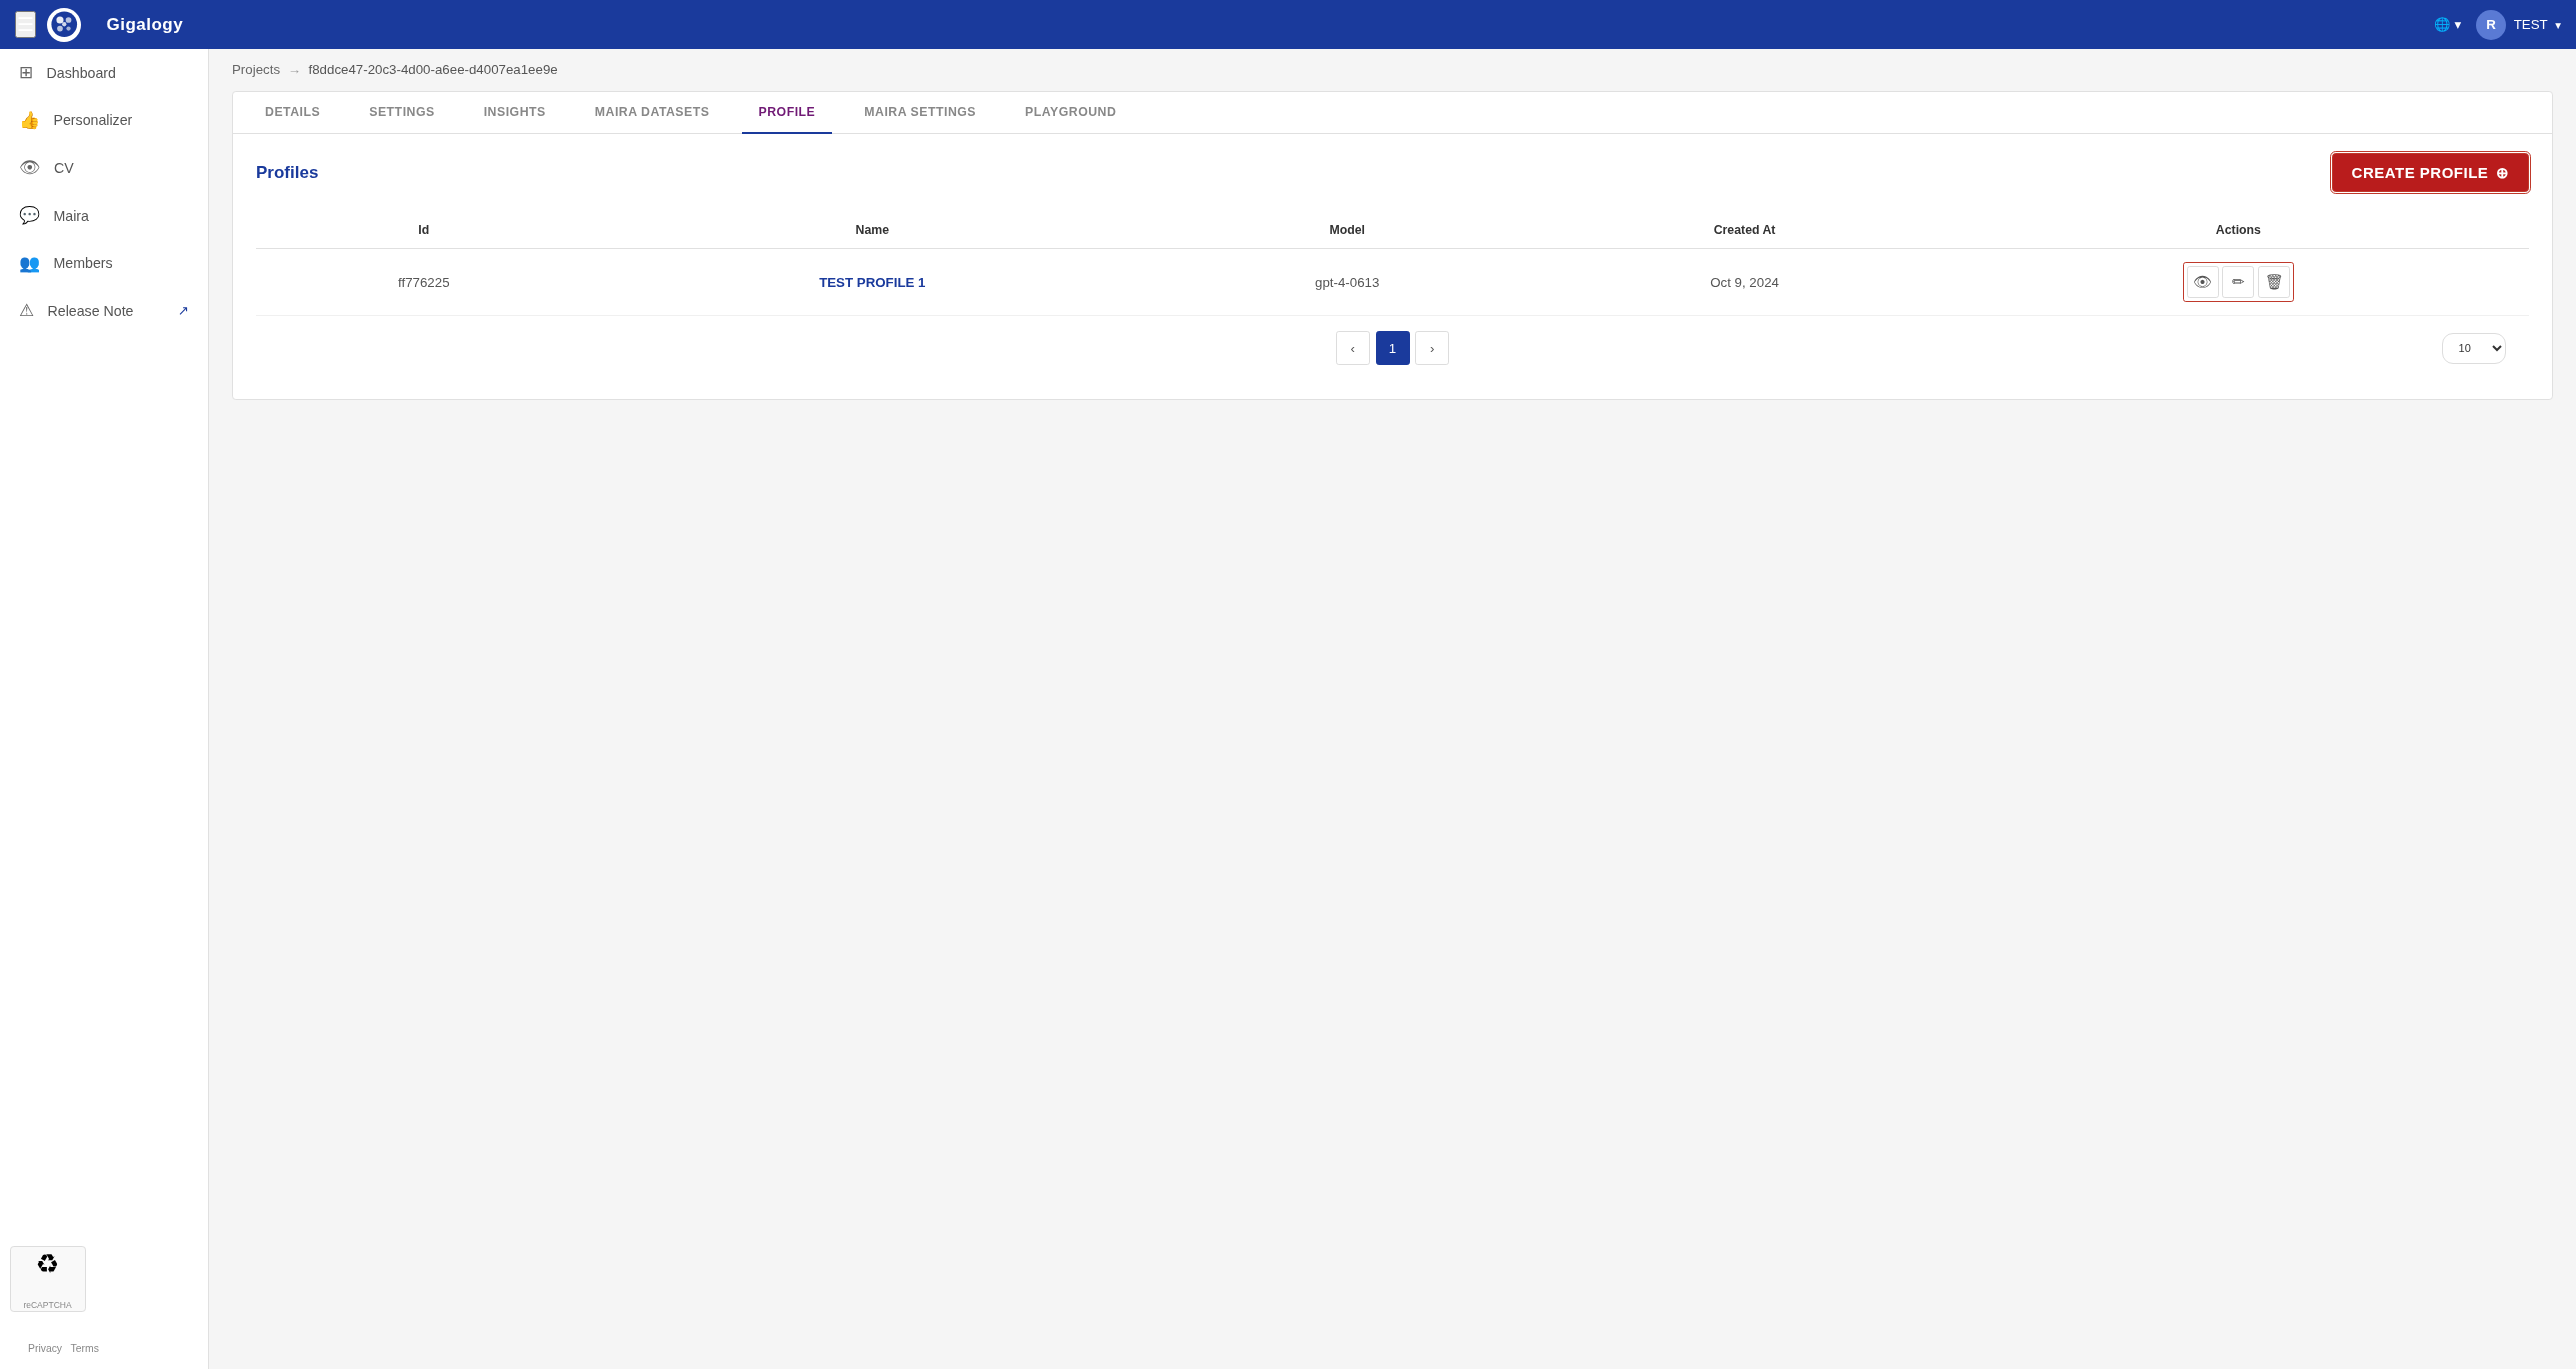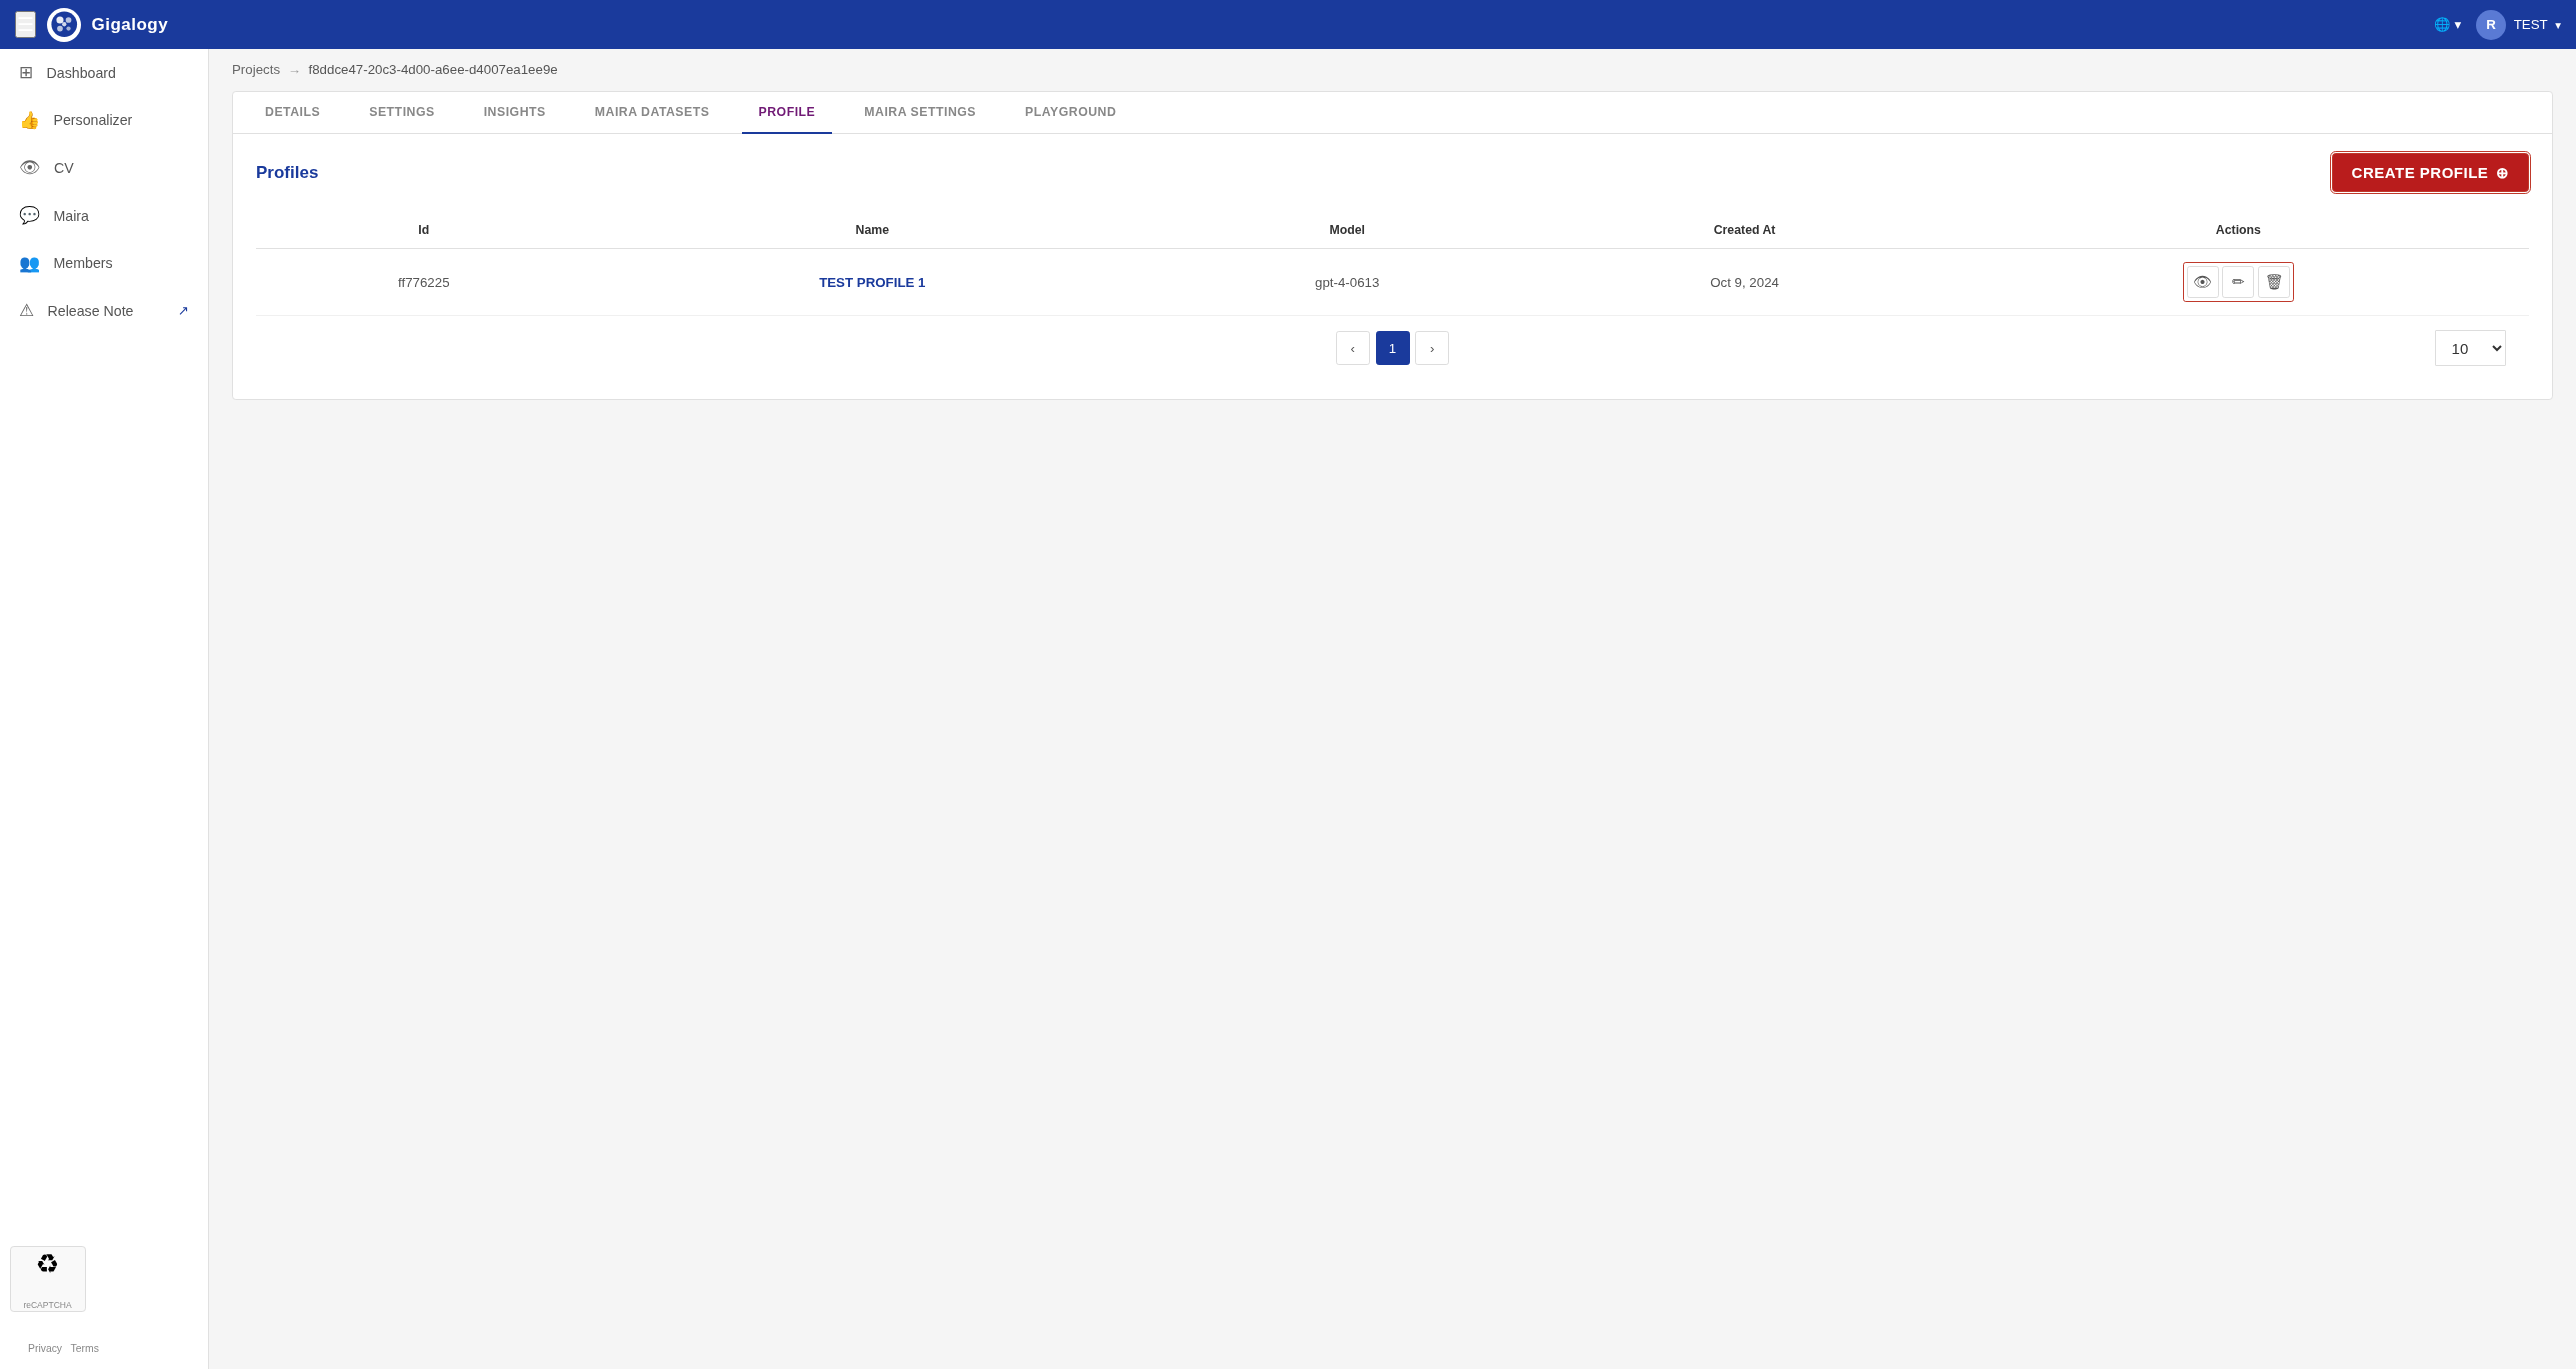--- a/index.html
+++ b/index.html
@@ -10,21 +10,21 @@
       background: #1a3a9c;
       height: 49px;
       display: flex;
       align-items: center;
       justify-content: space-between;
       padding: 0 15px;
       flex-shrink: 0;
     }
     .top-nav-left { display: flex; align-items: center; gap: 11.4px; }
     .hamburger-icon { color: white; font-size: 19px; cursor: pointer; }
-    .logo-container { display: flex; align-items: center; gap: 10px; }
+    .logo-container { display: flex; align-items: center; gap: 25px; }
     .logo-icon {
       width: 34px; height: 34px;
       background: white;
       border-radius: 50%;
       display: flex; align-items: center; justify-content: center;
       overflow: hidden;
     }
     .logo-svg { width: 28.5px; height: 28.5px; }
     .brand-name { color: white; font-size: 17px; font-weight: 600; letter-spacing: 0.5px; }
     .top-nav-right { display: flex; align-items: center; gap: 15px; }
@@ -151,22 +151,22 @@
     }
     .pagination { display: flex; align-items: center; gap: 5.7px; }
     .page-btn {
       width: 34px; height: 34px; border: 0.9px solid #ddd; background: white;
       cursor: pointer; border-radius: 2.8px; display: flex; align-items: center;
       justify-content: center; color: #555; font-size: 13.3px;
     }
     .page-btn.active { background: #1a3a9c; color: white; border-color: #1a3a9c; }
     .page-size-select {
       position: absolute; right: 23px;
-      padding: 7.6px 11.4px; border: 0.9px solid #ddd; border-radius: 1px;
-      font-size: 15px; color: #333; background: white; cursor: pointer;
+      padding: 7.6px 11.4px; border: 0.9px solid #ddd; border-radius: 11px;
+      font-size: 11px; color: #333; background: white; cursor: pointer;
       appearance: auto;
     }
 
     
     .recaptcha-box {
       position: absolute; bottom: 57px; left: 9.5px;
       border: 0.9px solid #ddd; background: #f9f9f9;
       width: 76px; height: 66px; border-radius: 3.8px;
       display: flex; flex-direction: column; align-items: center;
       justify-content: center; gap: 2.8px;

